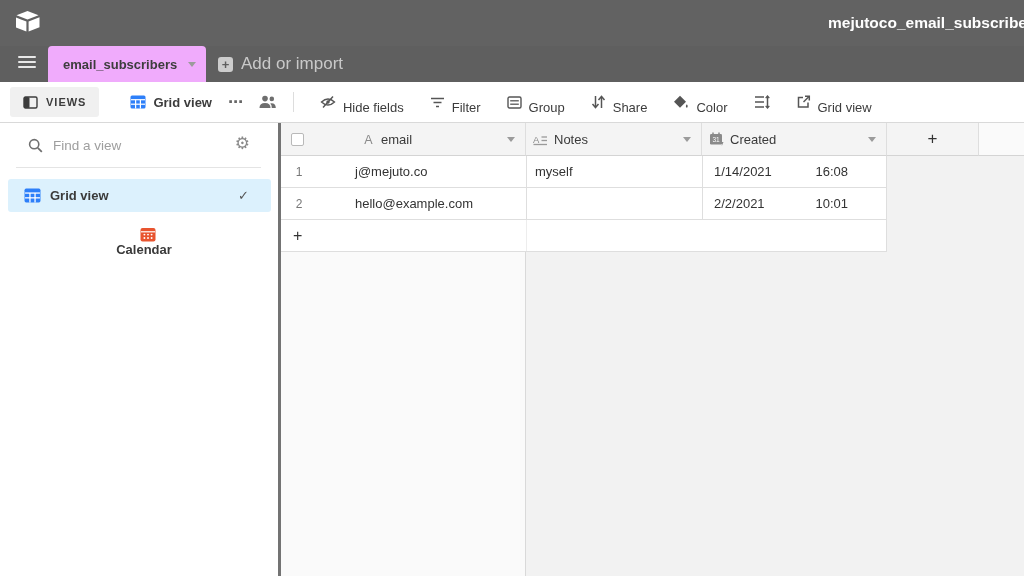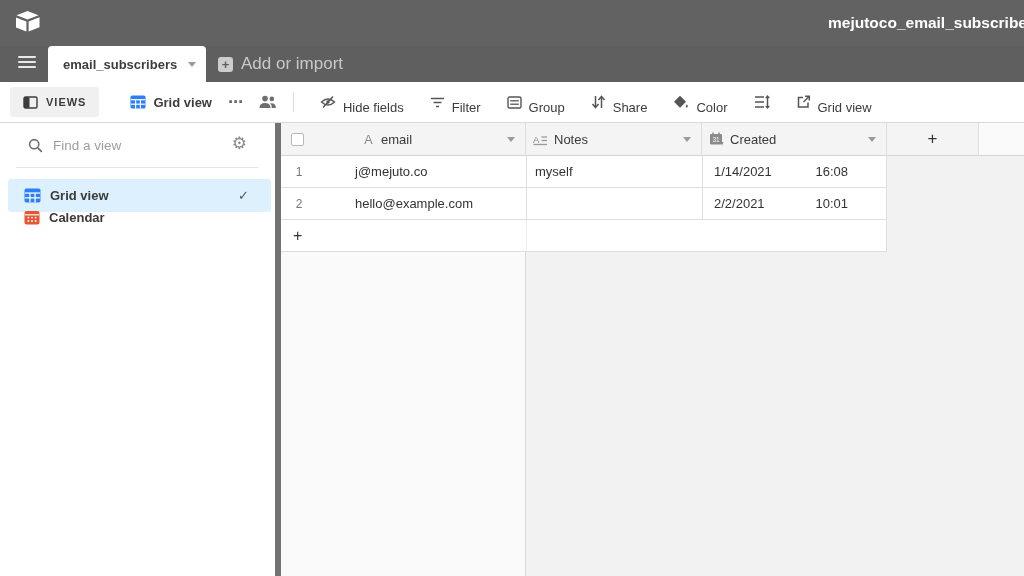--- a/index.html
+++ b/index.html
@@ -9,21 +9,21 @@
   
   .topbar { position:absolute; left:0; top:0; width:1024px; height:46px; background:#626262; }
   .logo { position:absolute; left:14px; top:10px; }
   .base-title { position:absolute; left:828px; top:0; height:46px; line-height:46px;
     color:#fff; font-size:15.5px; font-weight:bold; white-space:nowrap; }
 
   
   .tabbar { position:absolute; left:0; top:46px; width:1024px; height:36px; background:#5f5f5f; }
   .hamburger { position:absolute; left:18px; top:10px; width:18px; height:14px; cursor:pointer; }
   .hamburger span { display:block; height:2px; background:#e8e8e8; margin-bottom:3px; border-radius:1px; }
-  .table-tab { position:absolute; left:48px; top:0; width:158px; height:36px; background:#ffffff;
+  .table-tab { position:absolute; left:48px; top:0; width:158px; height:36px; background:#f0abfc;
     border-radius:4px 4px 0 0; display:flex; align-items:center; padding:0 10px 0 15px; }
   .table-tab .tab-label { font-size:13px; font-weight:bold; color:#3d3d3d; flex:1; }
   .caret { width:0; height:0; border-left:4px solid transparent; border-right:4px solid transparent;
     border-top:5px solid #9b9b9b; }
   .add-import { position:absolute; left:218px; top:0; height:36px; display:flex; align-items:center; cursor:pointer; }
   .plusbox { width:15px; height:15px; border-radius:3px; background:#cdcdcd; color:#5f5f5f;
     font-size:13px; font-weight:bold; line-height:15px; text-align:center; margin-right:8px; }
   .add-import-label { font-size:17px; color:#c9c9c9; }
 
   
@@ -36,21 +36,21 @@
   .gridview-name { font-size:13px; font-weight:bold; color:#3c3c3c; margin-left:7px; }
   .ellipsis { margin-left:16px; color:#666; font-size:15px; font-weight:bold; letter-spacing:1px; cursor:pointer; }
   .collab { margin-left:14px; cursor:pointer; }
   .tb-divider { margin-left:16px; width:1px; height:20px; background:#ddd; }
   .tb-btn { display:flex; align-items:center; margin-left:26px; cursor:pointer; }
   .tb-btn .lbl { font-size:13px; color:#3c3c3c; margin-left:7px;margin-top:10px; }
   .icon-only { margin-left:26px; cursor:pointer; }
 
   
   .sidebar { position:absolute; left:0; top:123px; width:281px; height:453px; background:#fff;
-    border-right:6px solid #737373; }
+    border-right:3px solid #737373; }
   .find-row { position:absolute; left:0; top:0; width:100%; height:44px; display:flex; align-items:center; }
   .find-row .mag { margin-left:28px; }
   .find-input { border:none; outline:none; font-size:13.5px; color:#444; margin-left:10px; width:160px;
     font-family:"Liberation Sans",sans-serif; }
   .find-input::placeholder { color:#9e9e9e; }
   .gear { position:absolute; right:28px; top:11px; font-size:17px; color:#8a8a8a; cursor:pointer; line-height:20px; }
   .side-divider { position:absolute; left:16px; right:17px; top:44px; height:1px; background:#e4e4e4; }
   .view-item { position:absolute; left:8px; width:263px; height:33px; border-radius:3px;
     display:flex; align-items:center; cursor:pointer; }
   .view-item.selected { background:#dcf1fd; }
@@ -239,21 +239,21 @@
         <line x1="1" y1="4.7" x2="15" y2="4.7" stroke="#fff" stroke-width="1.2"></line>
         <line x1="1" y1="9.2" x2="15" y2="9.2" stroke="#fff" stroke-width="1.2"></line>
         <line x1="5.6" y1="4.7" x2="5.6" y2="13.5" stroke="#fff" stroke-width="1.2"></line>
         <line x1="10.4" y1="4.7" x2="10.4" y2="13.5" stroke="#fff" stroke-width="1.2"></line>
       </svg>
     </span>
     <span class="vi-label">Grid view</span>
     <span class="check">✓</span>
   </div>
 
-  <div class="view-item" style="top:78px;">
+  <div class="view-item" style="top:104px;flex-direction:column;">
     <span class="vi-icon">
       <svg width="16" height="15" viewBox="0 0 16 15">
         <rect x="0.5" y="1" width="15" height="13.5" rx="2" fill="#e8542f"></rect>
         <line x1="1" y1="4.8" x2="15" y2="4.8" stroke="#fff" stroke-width="1.2"></line>
         <circle cx="4.4" cy="7.6" r="0.95" fill="#fff"></circle>
           <circle cx="8" cy="7.6" r="0.95" fill="#fff"></circle>
           <circle cx="11.6" cy="7.6" r="0.95" fill="#fff"></circle>
         <circle cx="4.4" cy="11" r="0.95" fill="#fff"></circle>
           <circle cx="8" cy="11" r="0.95" fill="#fff"></circle>
           <circle cx="11.6" cy="11" r="0.95" fill="#fff"></circle>

